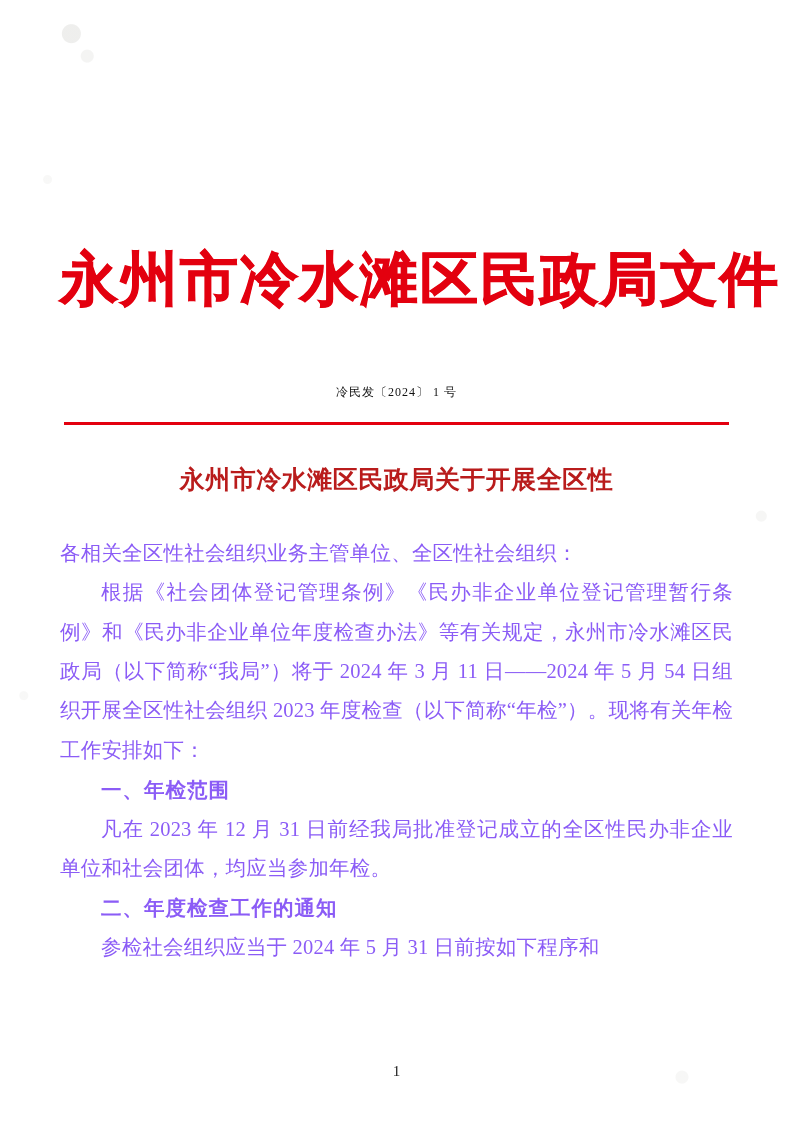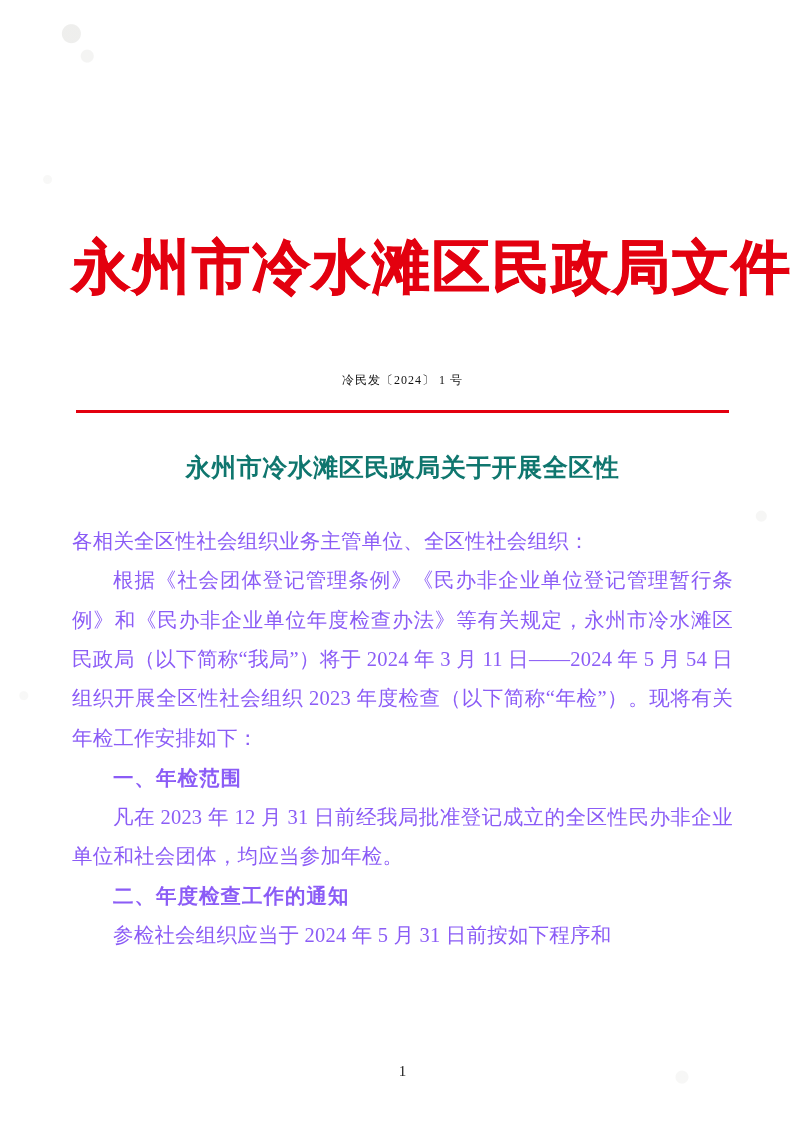--- a/index.html
+++ b/index.html
@@ -26,23 +26,22 @@
       radial-gradient(circle at 11% 5%, rgba(205,205,200,0.22) 0 6px, rgba(0,0,0,0) 7px),
       radial-gradient(circle at 6% 16%, rgba(210,210,205,0.16) 0 4px, rgba(0,0,0,0) 5px),
       radial-gradient(circle at 96% 46%, rgba(205,205,200,0.18) 0 5px, rgba(0,0,0,0) 6px),
       radial-gradient(circle at 3% 62%, rgba(205,205,200,0.14) 0 4px, rgba(0,0,0,0) 5px),
       radial-gradient(circle at 86% 96%, rgba(205,205,200,0.16) 0 6px, rgba(0,0,0,0) 7px);
   }
 
   .page {
     position: absolute;
     inset: 0;
-    padding: 4px 60px;
+    padding: 16px 60px;
     box-sizing: border-box;
-    margin-left: 12px;
   }
 
   .doc-title {
     margin-top: 232px;
     text-align: center;
     color: #e3000f;
     font-family: "Liberation Serif", serif;
     font-weight: bold;
     font-size: 58px;
     letter-spacing: 2px;
@@ -65,21 +64,21 @@
     background: #e3000f;
   }
 
   .subject {
     margin-top: 34px;
     text-align: center;
     font-family: "Liberation Sans", sans-serif;
     font-weight: bold;
     font-size: 25px;
     line-height: 1.65;
-    color: #0f766e;
+    color: #b91c1c;
     letter-spacing: 0.5px;
   }
 
   .body-text {
     margin-top: 34px;
     font-size: 20.5px;
     line-height: 1.92;
     text-align: justify;
     letter-spacing: 0.2px;
     color: #8b5cf6;

